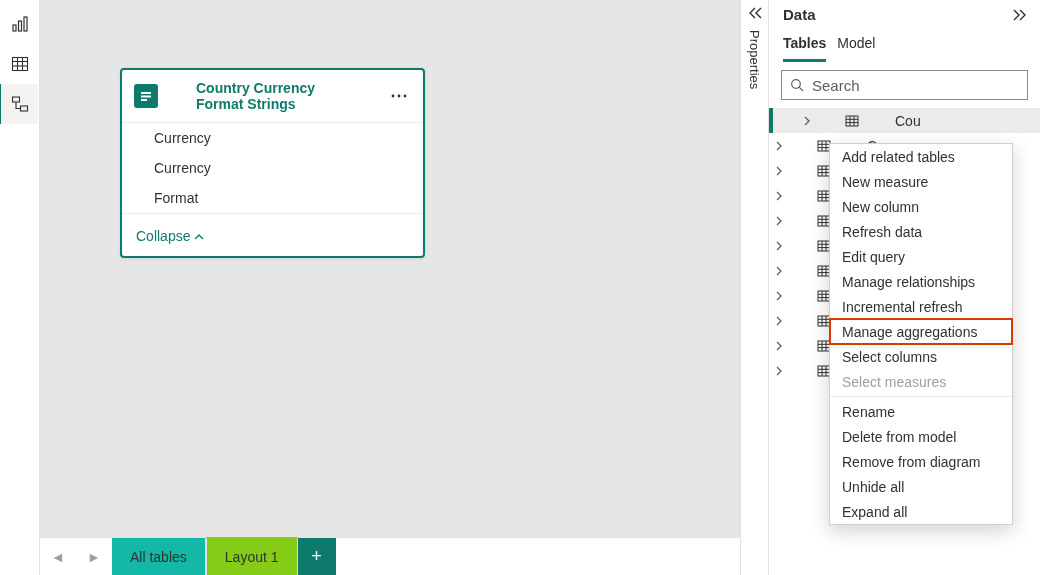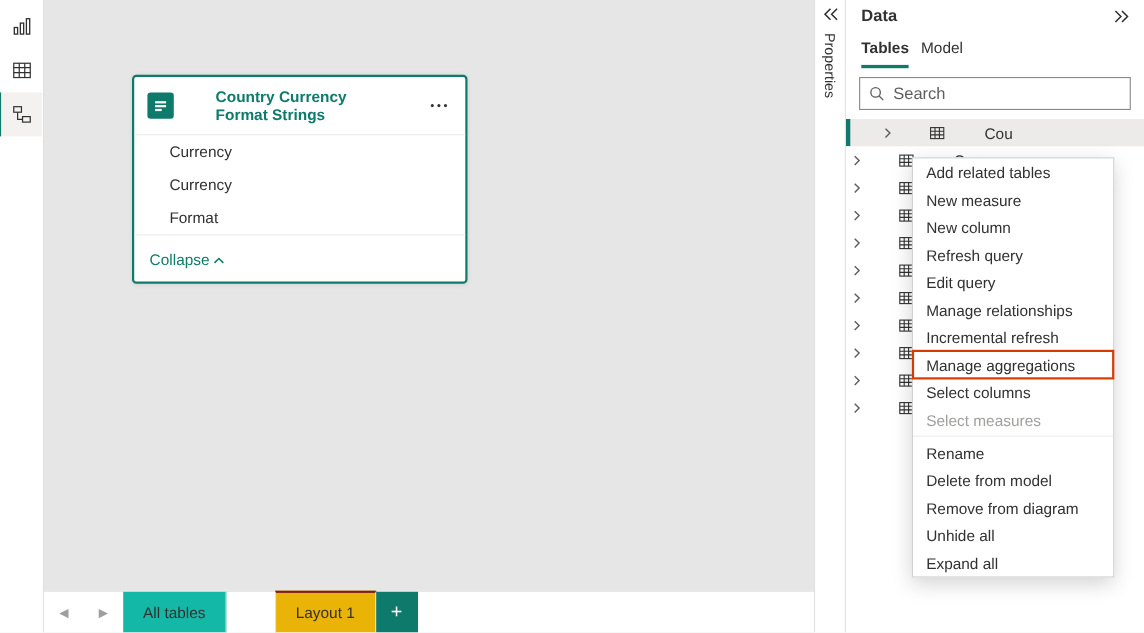--- a/index.html
+++ b/index.html
@@ -57,21 +57,21 @@
   .ctx-menu { position: absolute; left: 829px; top: 143px; width: 184px; background: #fff; border: 1px solid #d0d0d0; box-shadow: 0 6px 18px rgba(0,0,0,0.18); font-size: 14px; color: #323130; z-index: 50; }
   .ctx-menu .item { padding: 5px 12px; height: 25px; display: flex; align-items: center; cursor: pointer; }
   .ctx-menu .item.disabled { color: #a19f9d; cursor: default; }
   .ctx-menu .item.highlight { outline: 2px solid #d83b01; outline-offset: -1px; }
   .ctx-menu .sep { height: 1px; background: #edebe9; margin: 2px 0; }
 
   
   .layout-bar { height: 38px; background: #fff; border-top: 1px solid #e1e1e1; display: flex; align-items: stretch; }
   .layout-bar .arrow { width: 36px; display: flex; align-items: center; justify-content: center; color: #a19f9d; font-size: 14px; cursor: pointer; }
   .layout-bar .ltab { padding: 0 18px; display: flex; align-items: center; font-size: 14px; color: #323130; border-right: 1px solid #e1e1e1; cursor: pointer; }
-  .layout-bar .ltab.active { background: #eab308; border-top: 2px solid #7f1d1d; border-left: 1px solid #e1e1e1; margin-top: -1px; margin-left: 44px; }
+  .layout-bar .ltab.active { background: #84cc16; border-top: 2px solid #84cc16; border-left: 1px solid #e1e1e1; margin-top: -1px; }
   .layout-bar .ltab.inactive { background: #14b8a6; }
   .layout-bar .add { width: 38px; background: #0e7a6b; color: #fff; display: flex; align-items: center; justify-content: center; font-size: 18px; cursor: pointer; }
 
   svg { display: block; }
 </style>
 </head>
 <body>
 
 <div class="root">
 
@@ -369,21 +369,21 @@
           </span>
           <span class="tlabel">Yea</span>
         </div>
       </div>
   </div>
 
   <div class="ctx-menu" id="ctx-menu">
       <div class="item">Add related tables</div>
       <div class="item">New measure</div>
       <div class="item">New column</div>
-      <div class="item">Refresh query</div>
+      <div class="item">Refresh data</div>
       <div class="item">Edit query</div>
       <div class="item">Manage relationships</div>
       <div class="item">Incremental refresh</div>
       <div class="item highlight">Manage aggregations</div>
       <div class="item">Select columns</div>
       <div class="item disabled">Select measures</div>
       <div class="sep"></div>
       <div class="item">Rename</div>
       <div class="item">Delete from model</div>
       <div class="item">Remove from diagram</div>

